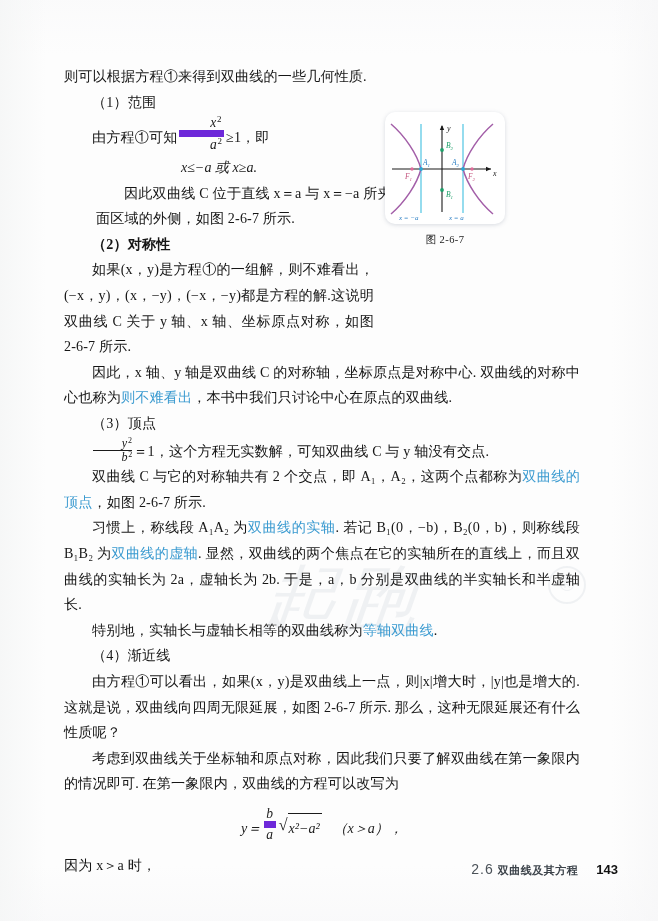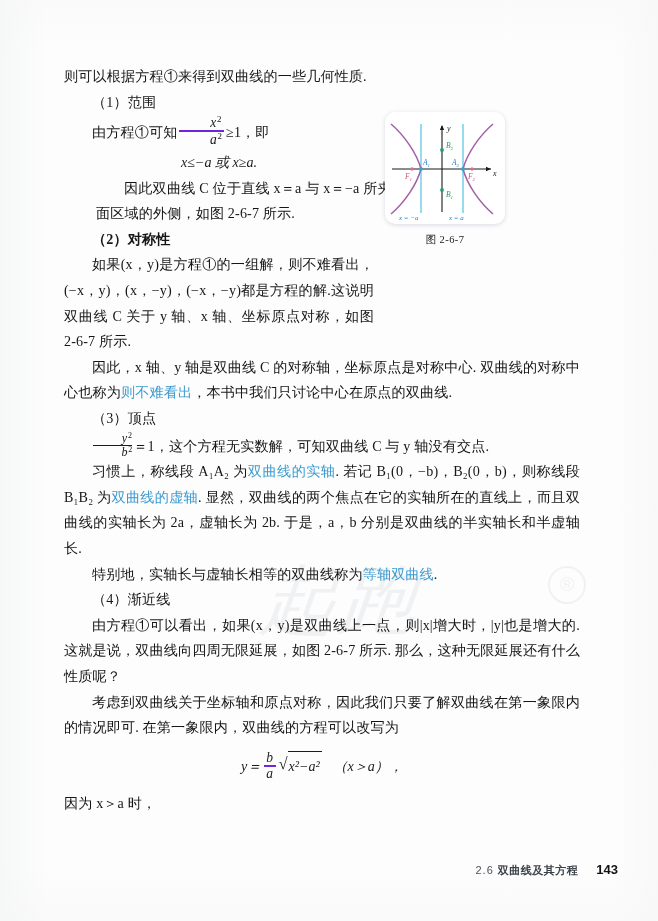--- a/index.html
+++ b/index.html
@@ -101,21 +101,21 @@
 
   .frac {
     display: inline-block;
     vertical-align: -0.50em;
     text-align: center;
     font-size: 0.96em;
     line-height: 1.06;
     margin: 0 2px;
   }
   .frac .num { display: block; padding: 0 2px; }
-  .frac .den { display: block; padding: 0 2px; border-top: 2px solid #6d28d9; }
+  .frac .den { display: block; padding: 0 2px; border-top: 7px solid #6d28d9; }
 
   .frac-sm {
     display: inline-block;
     vertical-align: -0.45em;
     text-align: center;
     font-size: 0.86em;
     line-height: 1.05;
     margin: 0 1px;
   }
   .frac-sm .num { display: block; }
@@ -172,21 +172,21 @@
     left: 0;
     top: 860px;
     width: 658px;
     text-align: right;
     padding-right: 40px;
     box-sizing: border-box;
     z-index: 3;
     white-space: nowrap;
   }
   .footer .sec-num {
-    font-size: 11px;
+    font-size: 14px;
     color: #4b5259;
     font-family: "Liberation Sans", sans-serif;
     letter-spacing: 1px;
   }
   .footer .sec-title {
     font-size: 11px;
     color: #3c434a;
     font-family: "Liberation Sans", sans-serif;
     font-weight: bold;
     margin-left: 0;
@@ -266,20 +266,21 @@
     <p class="para indent" style="width:310px;font-weight:bold;"><span>（2）对称性</span></p>
 
     <p class="para indent" style="width:310px;"><span>如果(x，y)是方程①的一组解，则不难看出，(−x，y)，(x，−y)，(−x，−y)都是方程的解.这说明双曲线 C 关于 y 轴、x 轴、坐标原点对称，如图 2-6-7 所示.</span></p>
 
     <p class="para indent"><span>因此，x 轴、y 轴是双曲线 C 的对称轴，坐标原点是对称中心. 双曲线的对称中心也称为</span><span class="blue">则不难看出</span><span>，本书中我们只讨论中心在原点的双曲线.</span></p>
 
     <p class="para indent"><span>（3）顶点</span></p>
 
     <p class="para indent"><span class="frac-sm"><span class="num"><span class="mi">y</span><span class="sup">2</span></span><span class="den"><span class="mi">b</span><span class="sup">2</span></span></span><span>＝1，这个方程无实数解，可知双曲线 C 与 y 轴没有交点.</span></p>
 
+    <p class="para indent"><span>双曲线 C 与它的对称轴共有 2 个交点，即 A₁，A₂，这两个点都称为</span><span class="blue">双曲线的顶点</span><span>，如图 2-6-7 所示.</span></p>
 
     <p class="para indent"><span>习惯上，称线段 A₁A₂ 为</span><span class="blue">双曲线的实轴</span><span>. 若记 B₁(0，−b)，B₂(0，b)，则称线段 B₁B₂ 为</span><span class="blue">双曲线的虚轴</span><span>. 显然，双曲线的两个焦点在它的实轴所在的直线上，而且双曲线的实轴长为 2a，虚轴长为 2b. 于是，a，b 分别是双曲线的半实轴长和半虚轴长.</span></p>
 
     <p class="para indent"><span>特别地，实轴长与虚轴长相等的双曲线称为</span><span class="blue">等轴双曲线</span><span>.</span></p>
 
     <p class="para indent"><span>（4）渐近线</span></p>
 
     <p class="para indent"><span>由方程①可以看出，如果(x，y)是双曲线上一点，则|x|增大时，|y|也是增大的. 这就是说，双曲线向四周无限延展，如图 2-6-7 所示. 那么，这种无限延展还有什么性质呢？</span></p>
 
     <p class="para indent"><span>考虑到双曲线关于坐标轴和原点对称，因此我们只要了解双曲线在第一象限内的情况即可. 在第一象限内，双曲线的方程可以改写为</span></p>

